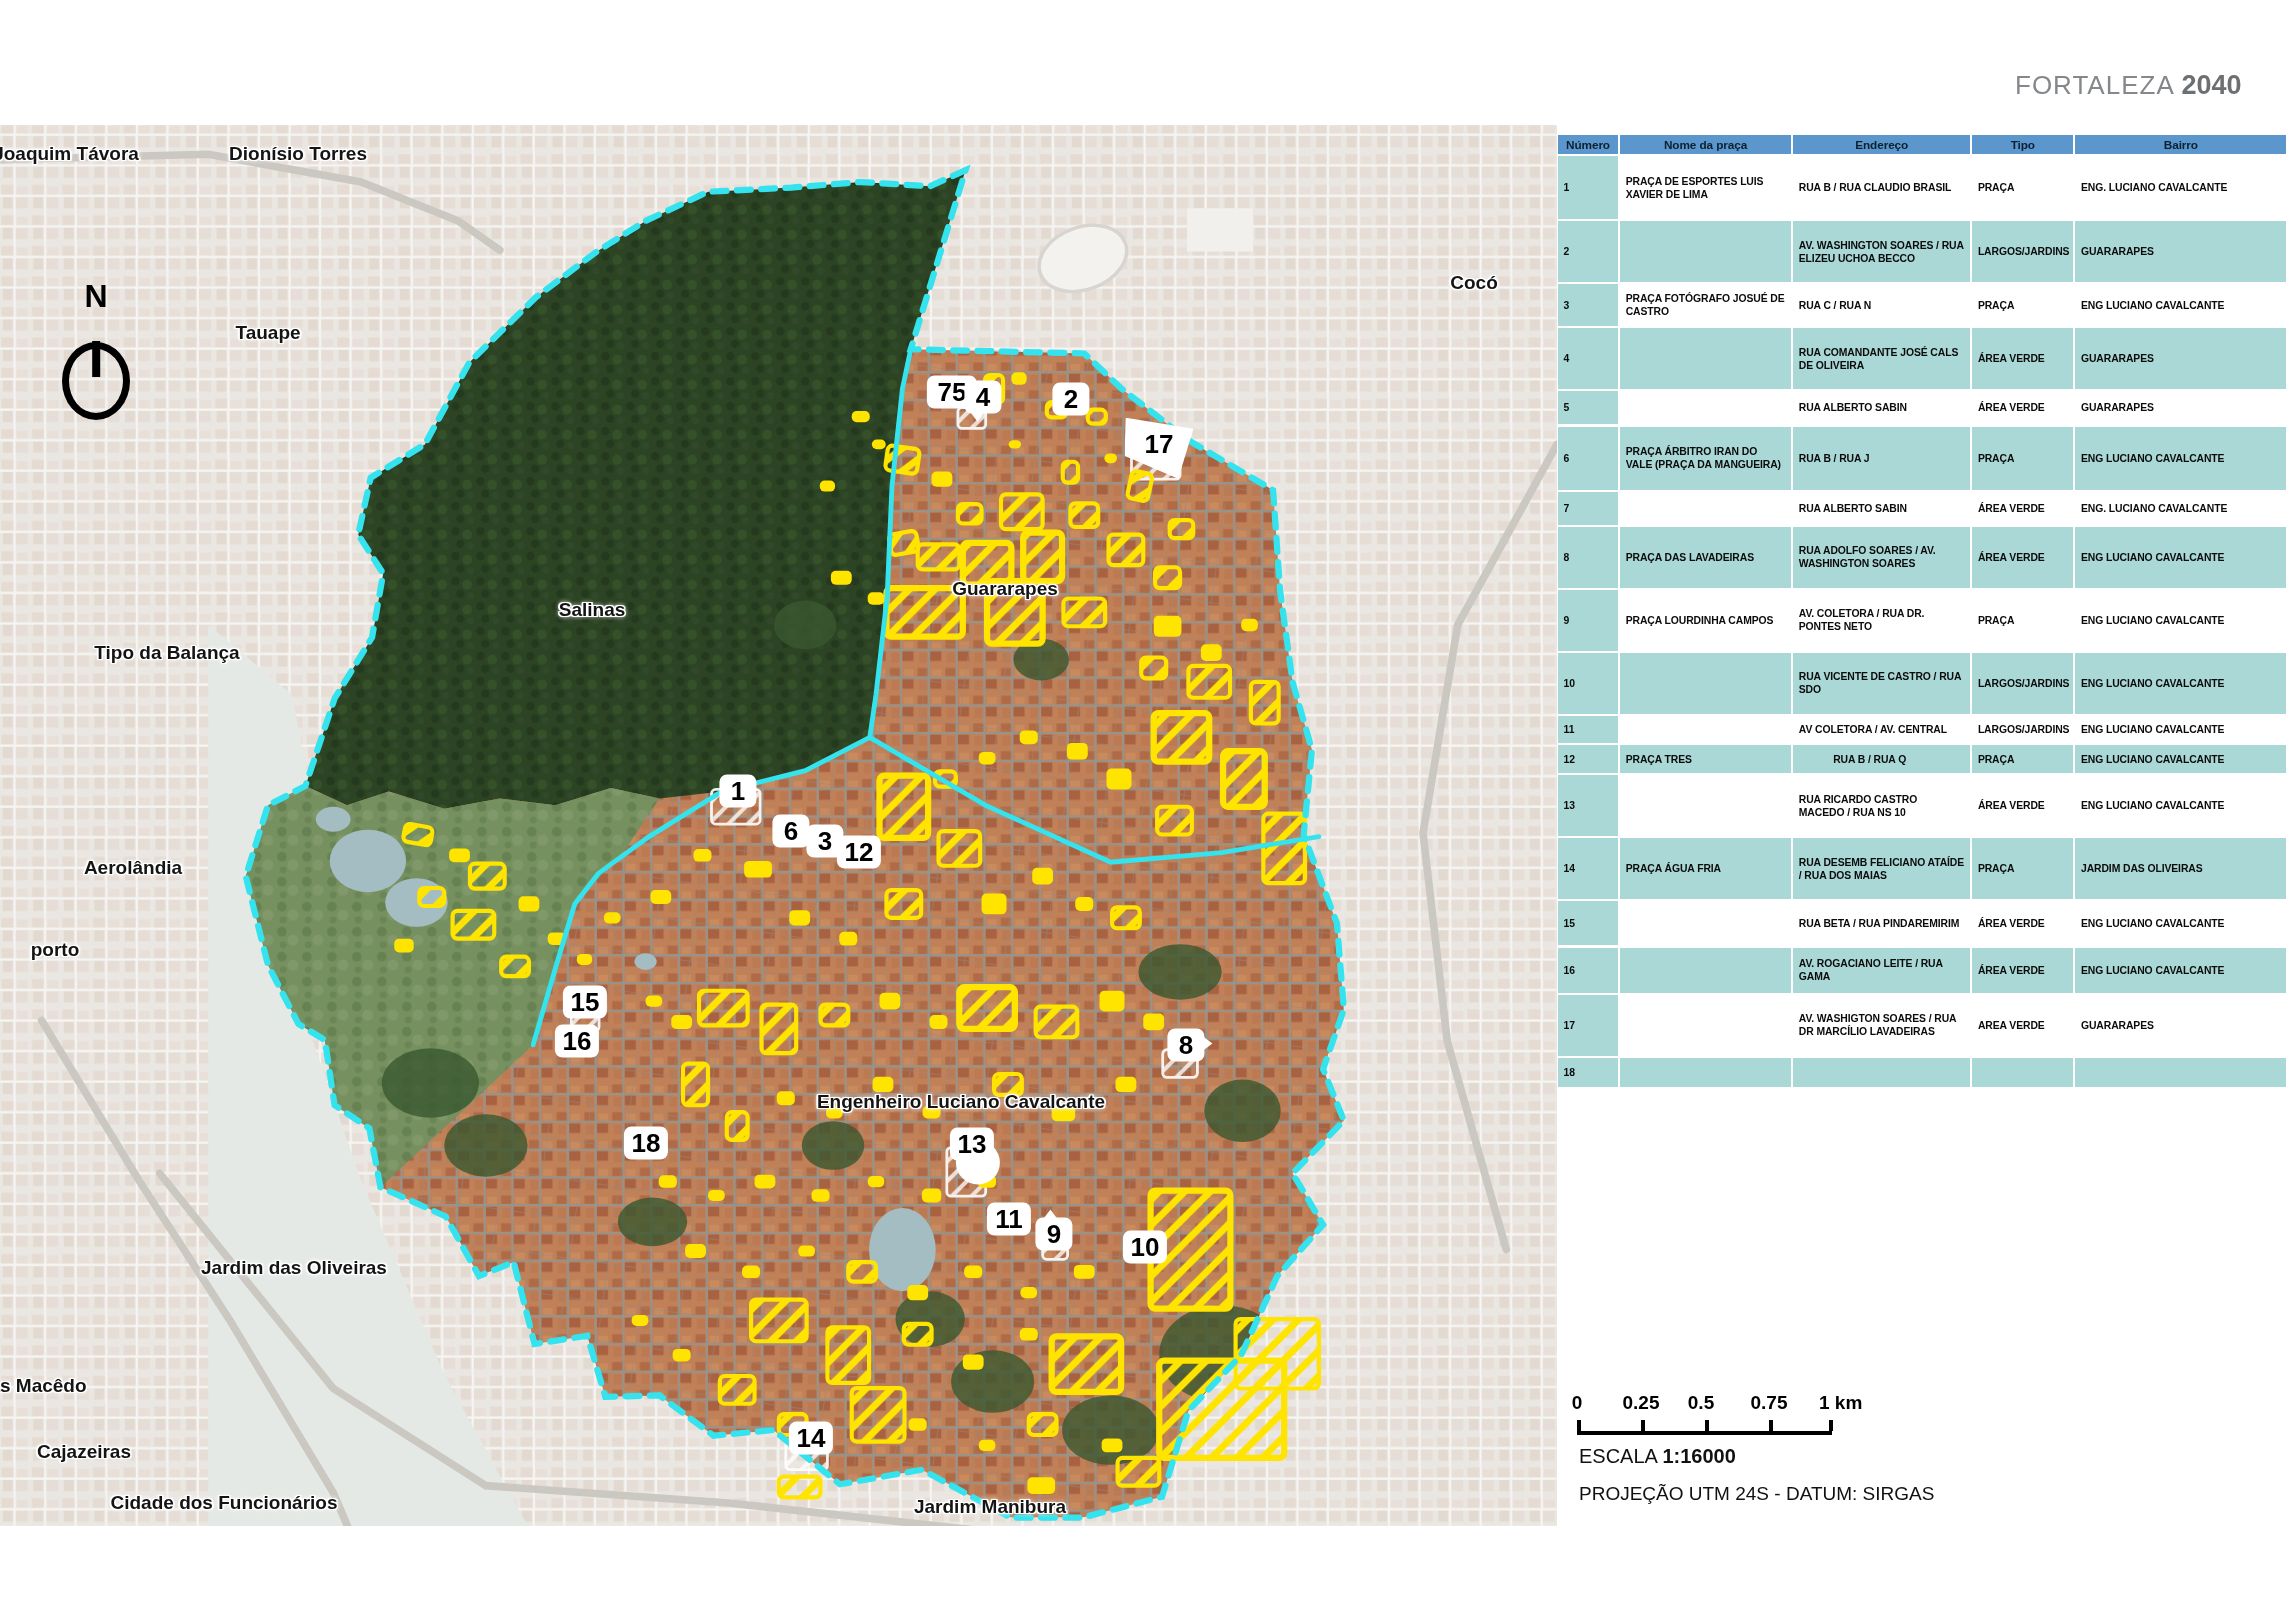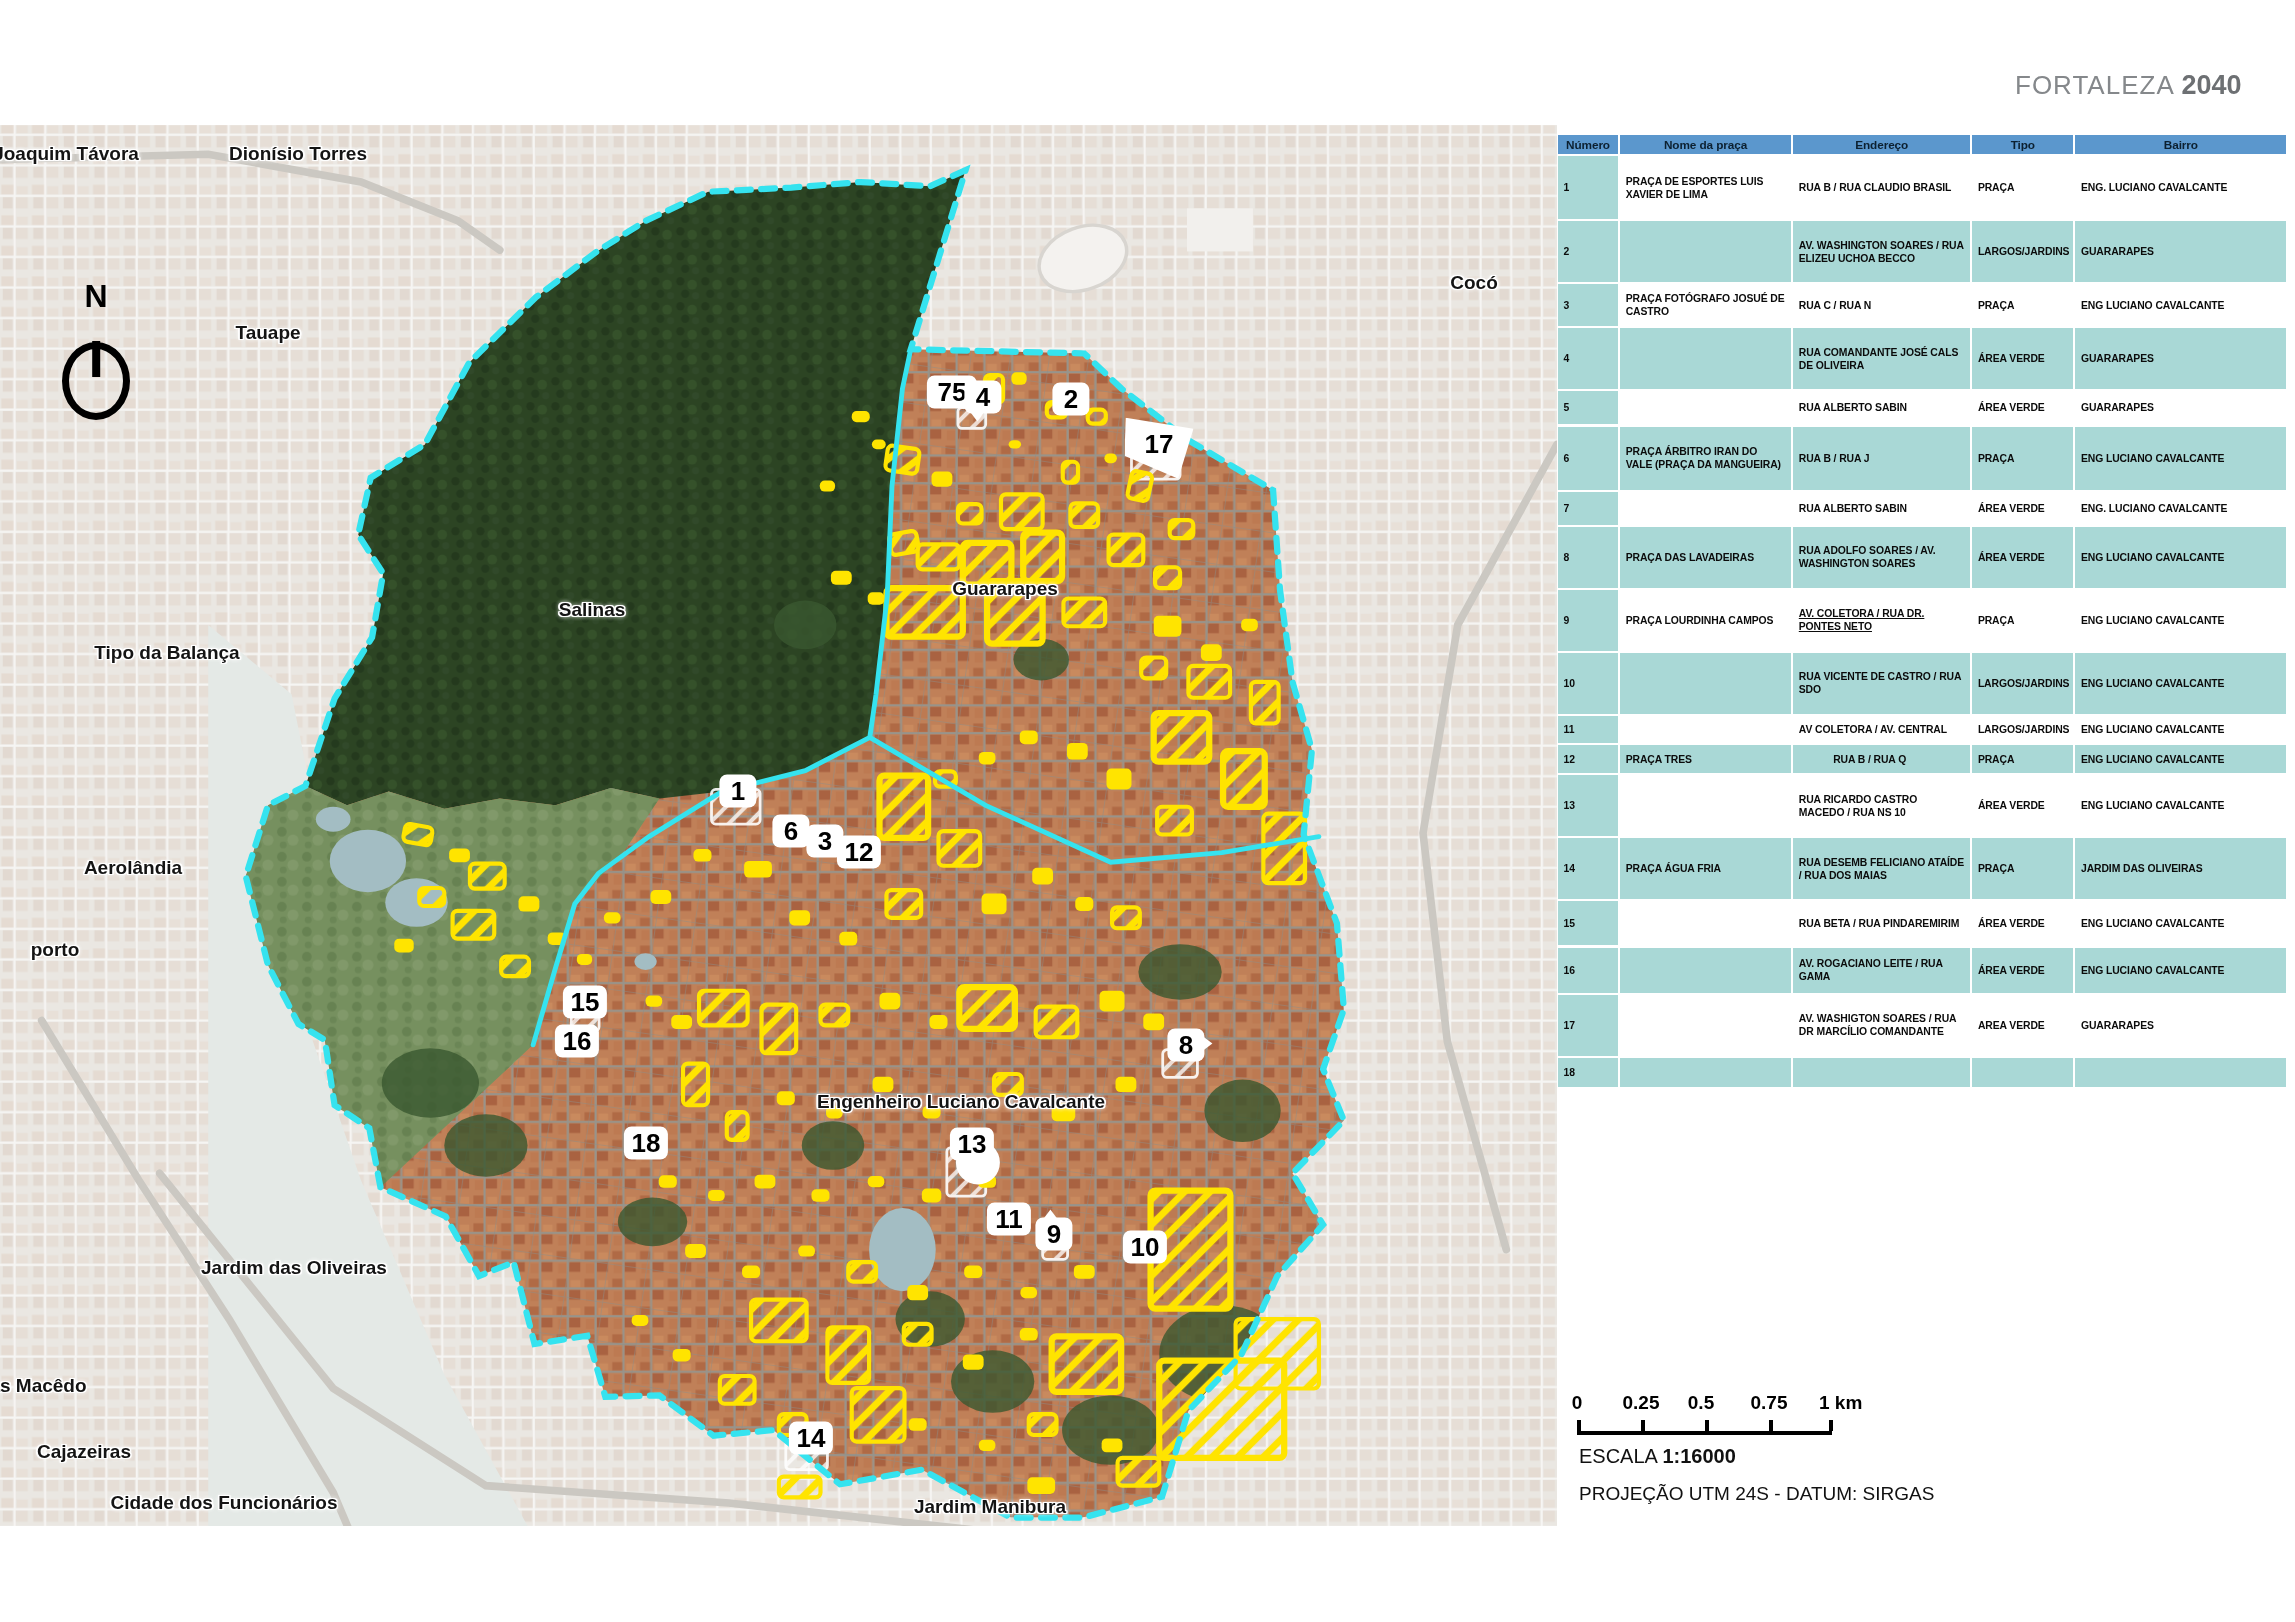--- a/index.html
+++ b/index.html
@@ -432,21 +432,21 @@
       <div class="cell" style="min-height: 26px;">RUA ALBERTO SABIN</div>
       <div class="cell" style="min-height: 26px;">ÁREA VERDE</div>
       <div class="cell" style="min-height: 26px;">ENG. LUCIANO CAVALCANTE</div>
       <div class="cell teal" style="min-height: 54px;">8</div>
       <div class="cell teal" style="min-height: 54px;">PRAÇA DAS LAVADEIRAS</div>
       <div class="cell teal" style="min-height: 54px;">RUA ADOLFO SOARES / AV. WASHINGTON SOARES</div>
       <div class="cell teal" style="min-height: 54px;">ÁREA VERDE</div>
       <div class="cell teal" style="min-height: 54px;">ENG LUCIANO CAVALCANTE</div>
       <div class="cell teal" style="min-height: 54px;">9</div>
       <div class="cell" style="min-height: 54px;">PRAÇA LOURDINHA CAMPOS</div>
-      <div class="cell" style="min-height: 54px; text-decoration: underline;">AV. COLETORA / RUA DR. PONTES NETO</div>
+      <div class="cell" style="min-height: 54px;">AV. COLETORA / RUA DR. PONTES NETO</div>
       <div class="cell" style="min-height: 54px;">PRAÇA</div>
       <div class="cell" style="min-height: 54px;">ENG LUCIANO CAVALCANTE</div>
       <div class="cell teal" style="min-height: 54px;">10</div>
       <div class="cell teal" style="min-height: 54px;"></div>
       <div class="cell teal" style="min-height: 54px;">RUA VICENTE DE CASTRO / RUA SDO</div>
       <div class="cell teal" style="min-height: 54px;">LARGOS/JARDINS</div>
       <div class="cell teal" style="min-height: 54px;">ENG LUCIANO CAVALCANTE</div>
       <div class="cell teal" style="min-height: 20px;">11</div>
       <div class="cell" style="min-height: 20px;"></div>
       <div class="cell" style="min-height: 20px;">AV COLETORA / AV. CENTRAL</div>
@@ -472,21 +472,21 @@
       <div class="cell" style="min-height: 37px;">RUA BETA / RUA PINDAREMIRIM</div>
       <div class="cell" style="min-height: 37px;">ÁREA VERDE</div>
       <div class="cell" style="min-height: 37px;">ENG LUCIANO CAVALCANTE</div>
       <div class="cell teal" style="min-height: 38px;">16</div>
       <div class="cell teal" style="min-height: 38px;"></div>
       <div class="cell teal" style="min-height: 38px;">AV. ROGACIANO LEITE / RUA GAMA</div>
       <div class="cell teal" style="min-height: 38px;">ÁREA VERDE</div>
       <div class="cell teal" style="min-height: 38px;">ENG LUCIANO CAVALCANTE</div>
       <div class="cell teal" style="min-height: 54px;">17</div>
       <div class="cell" style="min-height: 54px;"></div>
-      <div class="cell" style="min-height: 54px;">AV. WASHIGTON SOARES / RUA DR MARCÍLIO COMANDANTE</div>
+      <div class="cell" style="min-height: 54px;">AV. WASHIGTON SOARES / RUA DR MARCÍLIO LAVADEIRAS</div>
       <div class="cell" style="min-height: 54px;">AREA VERDE</div>
       <div class="cell" style="min-height: 54px;">GUARARAPES</div>
       <div class="cell teal" style="min-height: 22px;">18</div>
       <div class="cell teal" style="min-height: 22px;"></div>
       <div class="cell teal" style="min-height: 22px;"></div>
       <div class="cell teal" style="min-height: 22px;"></div>
       <div class="cell teal" style="min-height: 22px;"></div>
     </div>
 
 

